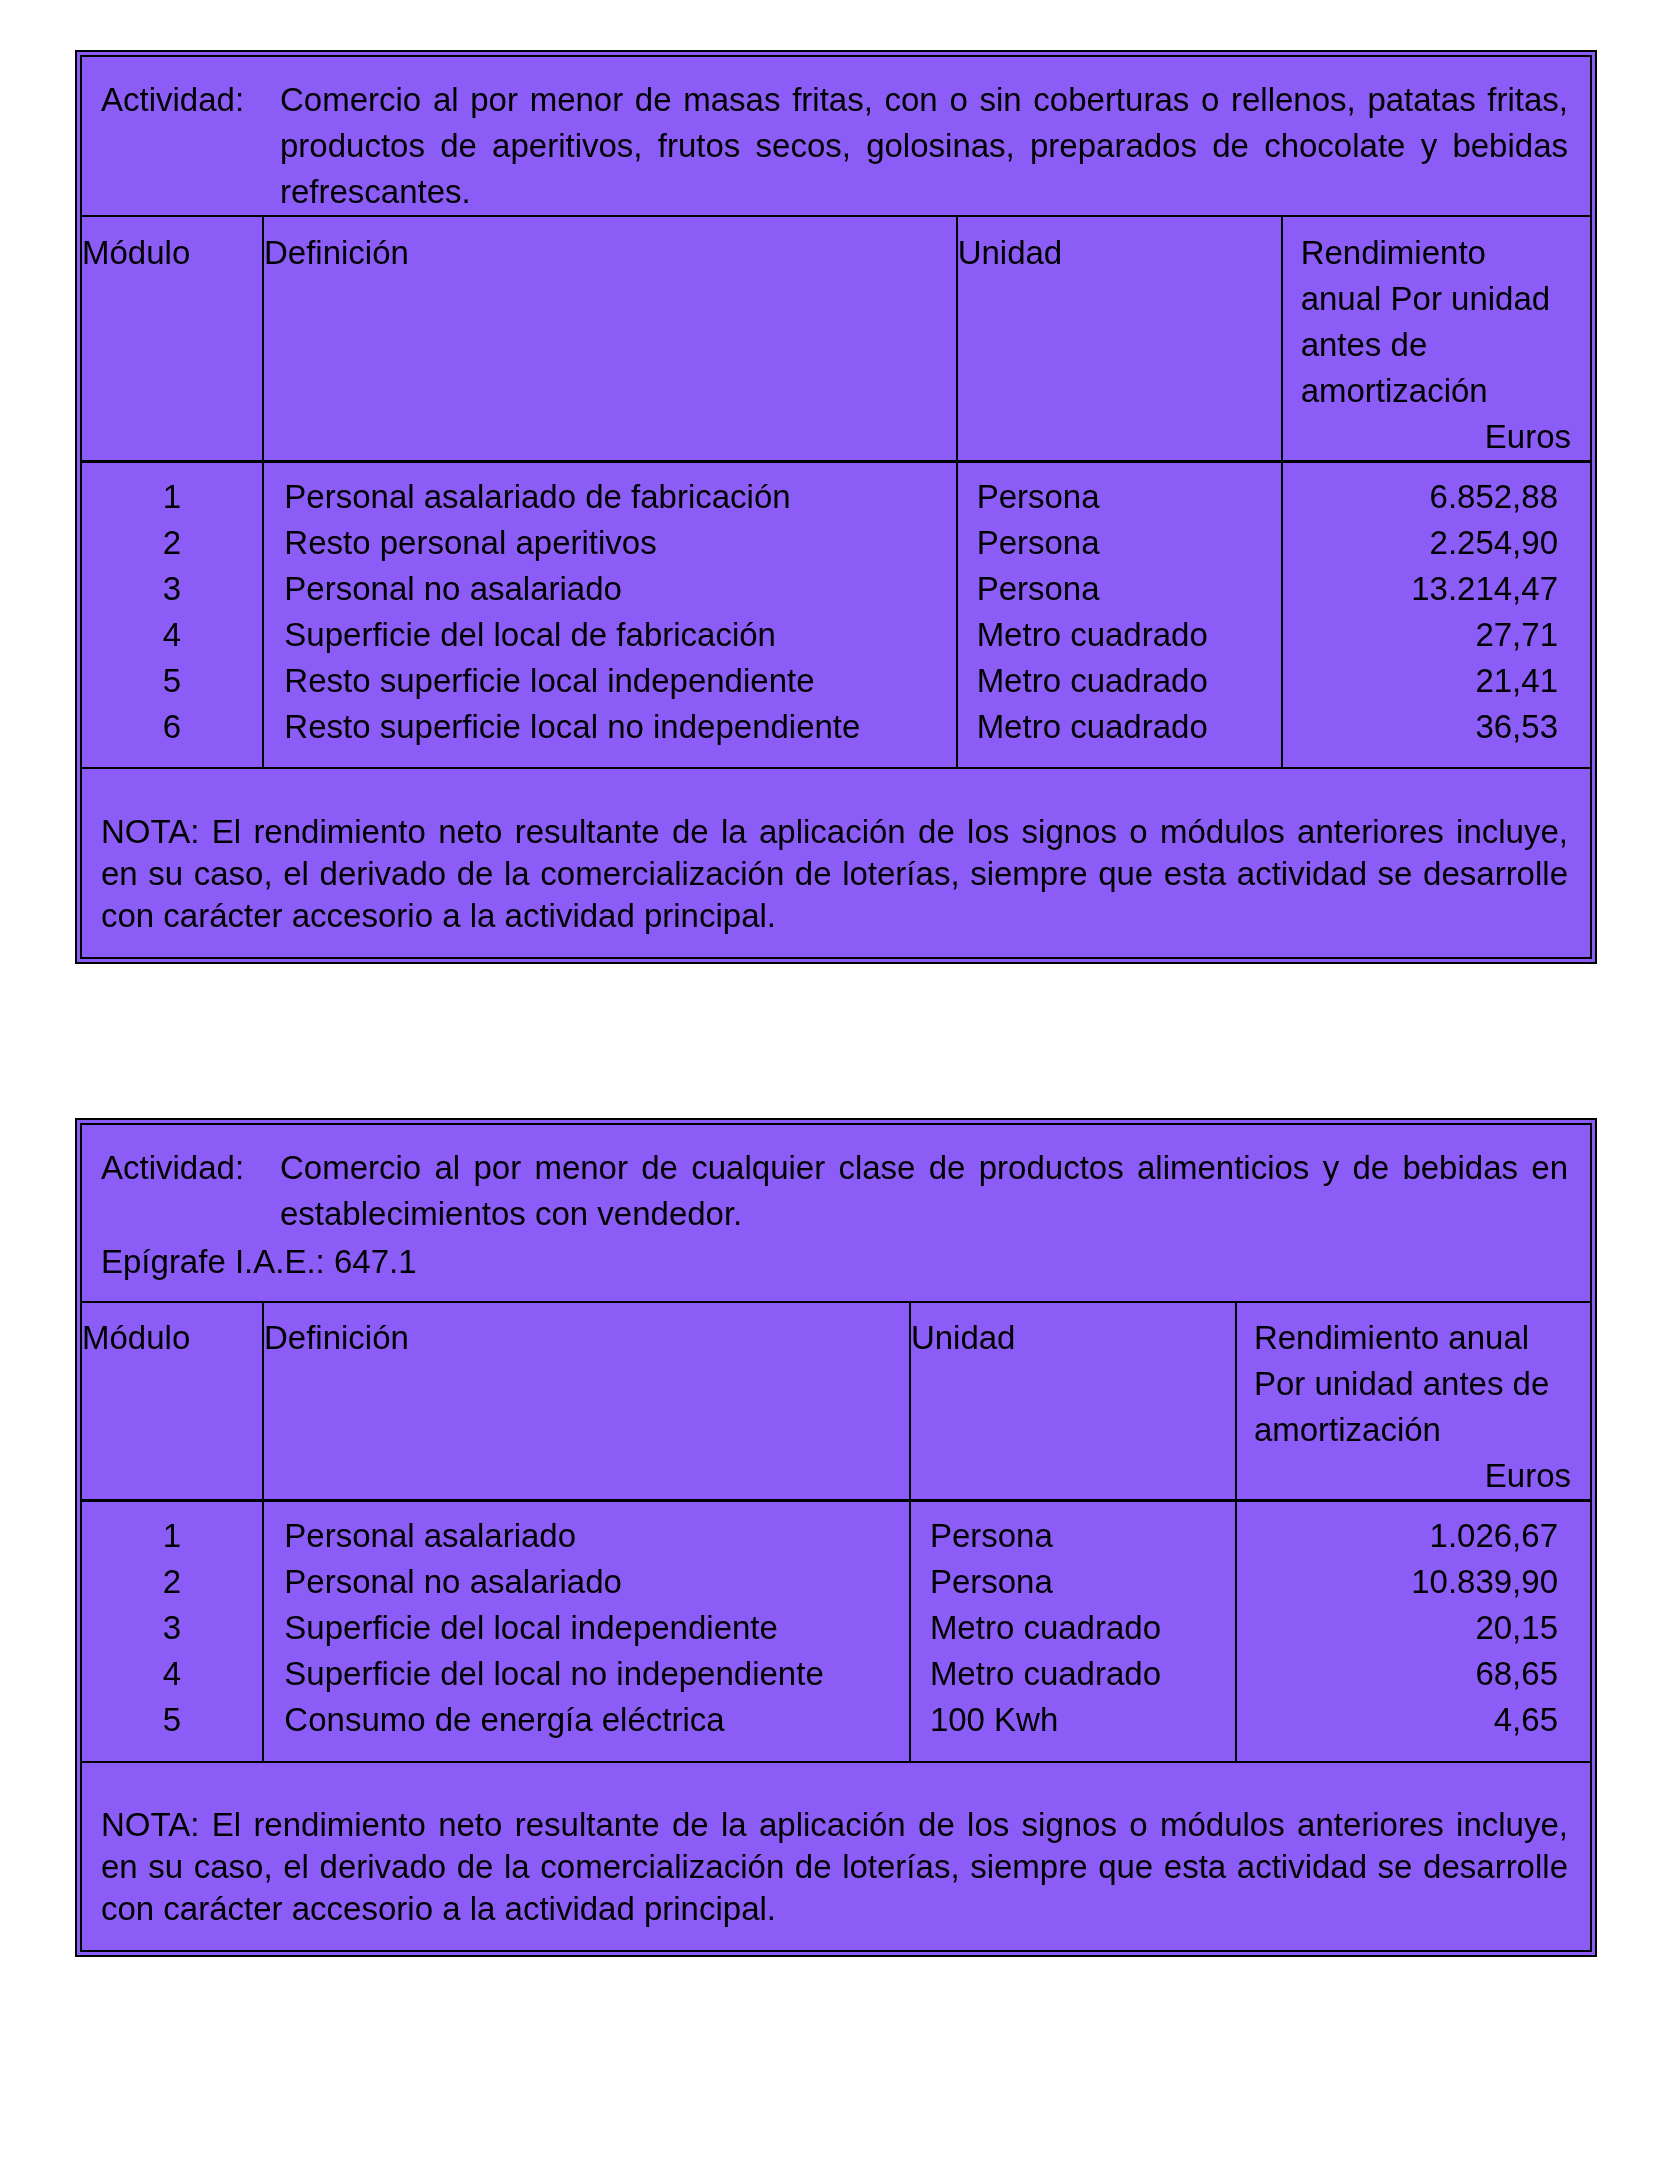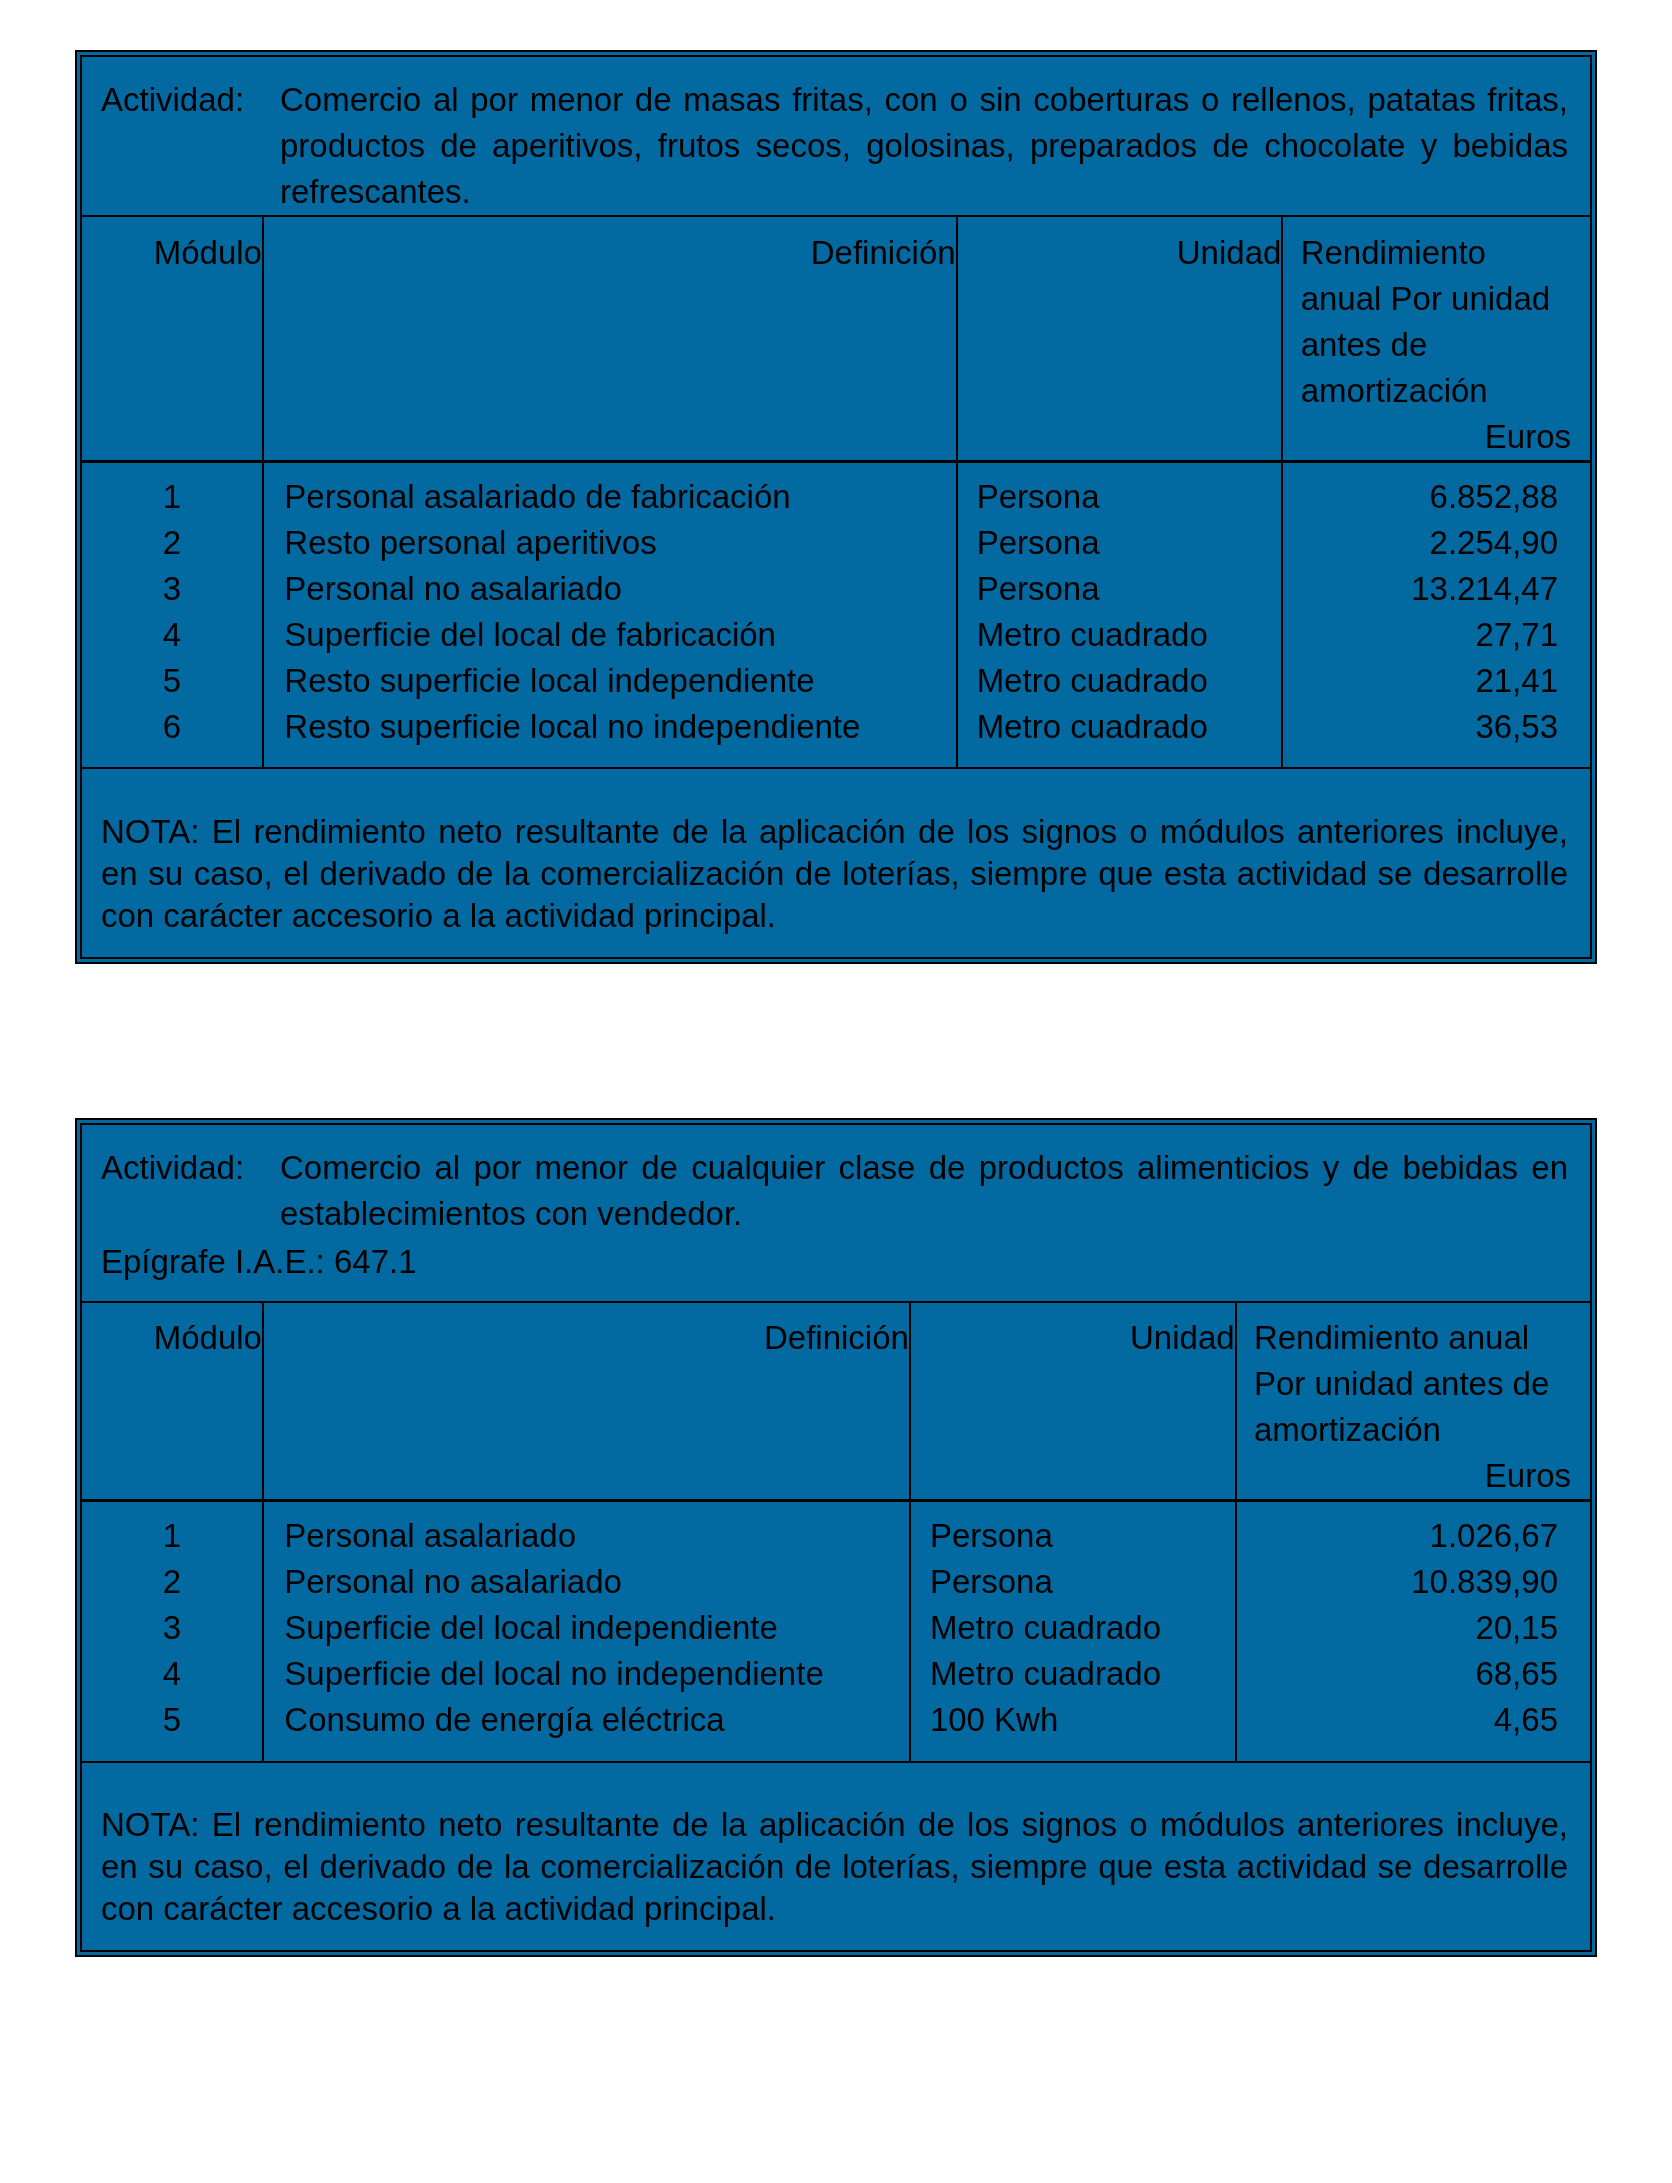--- a/index.html
+++ b/index.html
@@ -7,21 +7,21 @@
     width: 1672px;
     height: 2183px;
     background: #ffffff;
     color: #000000;
     font-family: "Liberation Sans", sans-serif;
     font-size: 33px;
     line-height: 46px;
   }
   .page { padding: 50px 75px 0 75px; }
 
-  .outer-box { border: 7px double #000; background: #0369a1; }
+  .outer-box { border: 7px double #000; background: #8b5cf6; }
   .box-2 { margin-top: 154px; }
 
   .activity-row { display: flex; padding: 20.4px 22px 0 19px; }
   .activity-label { flex: 0 0 179px; }
   .activity-desc { flex: 1 1 auto; text-align: justify; }
   .epigrafe { padding: 1.6px 22px 15.7px 19px; }
 
   table.mod-table {
     width: 100%;
     border-collapse: collapse;
@@ -32,21 +32,21 @@
   .mod-table th, .mod-table td {
     border-left: 2.4px solid #000;
     vertical-align: top;
     font-weight: normal;
     padding: 0;
   }
   .mod-table th:first-child, .mod-table td:first-child { border-left: none; }
   .mod-table thead tr { border-bottom: 3.1px solid #000; }
 
   .mod-table th { height: 182px; padding-top: 12.6px; }
-  th.c-mod, th.c-def, th.c-uni { text-align: right; }
+  th.c-mod, th.c-def, th.c-uni { text-align: left; }
   th.c-ren { text-align: left; padding: 12.6px 19px 0 17.3px; }
   .euros { text-align: right; }
 
   .mod-table td { padding-top: 11px; padding-bottom: 17.3px; line-height: 46px; }
   td.c-mod { text-align: center; }
   td.c-def { padding-left: 20.4px; }
   td.c-uni { padding-left: 19px; }
   td.c-ren { text-align: right; padding-right: 32px; }
 
   .nota {

